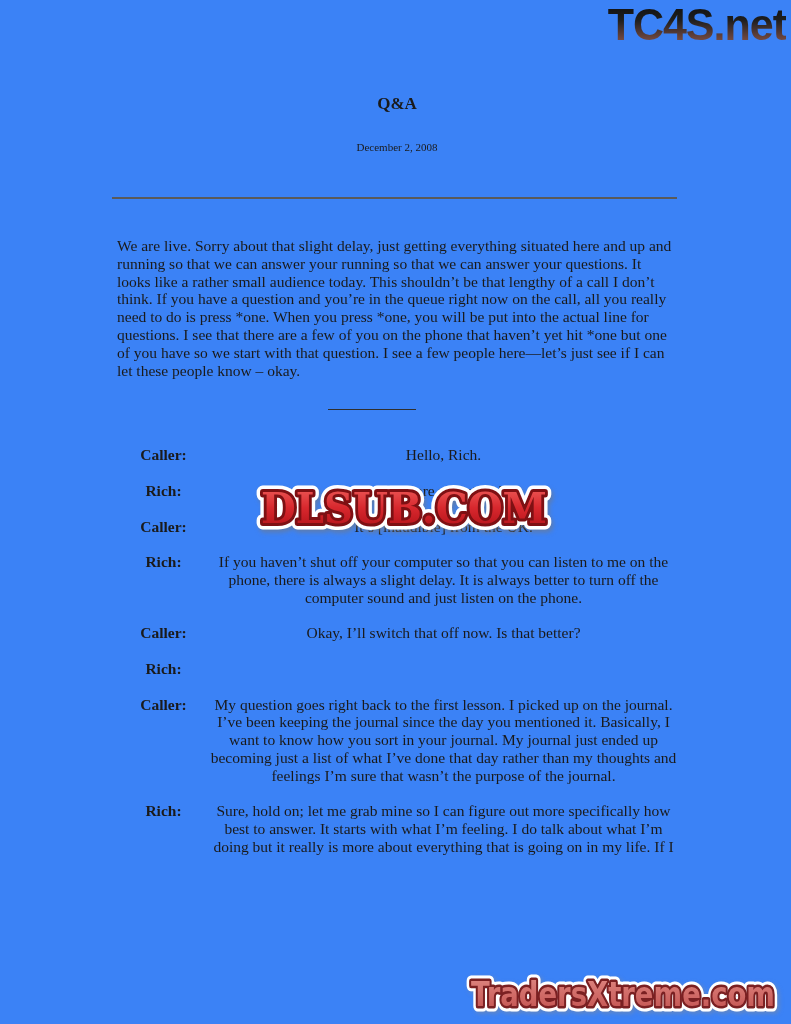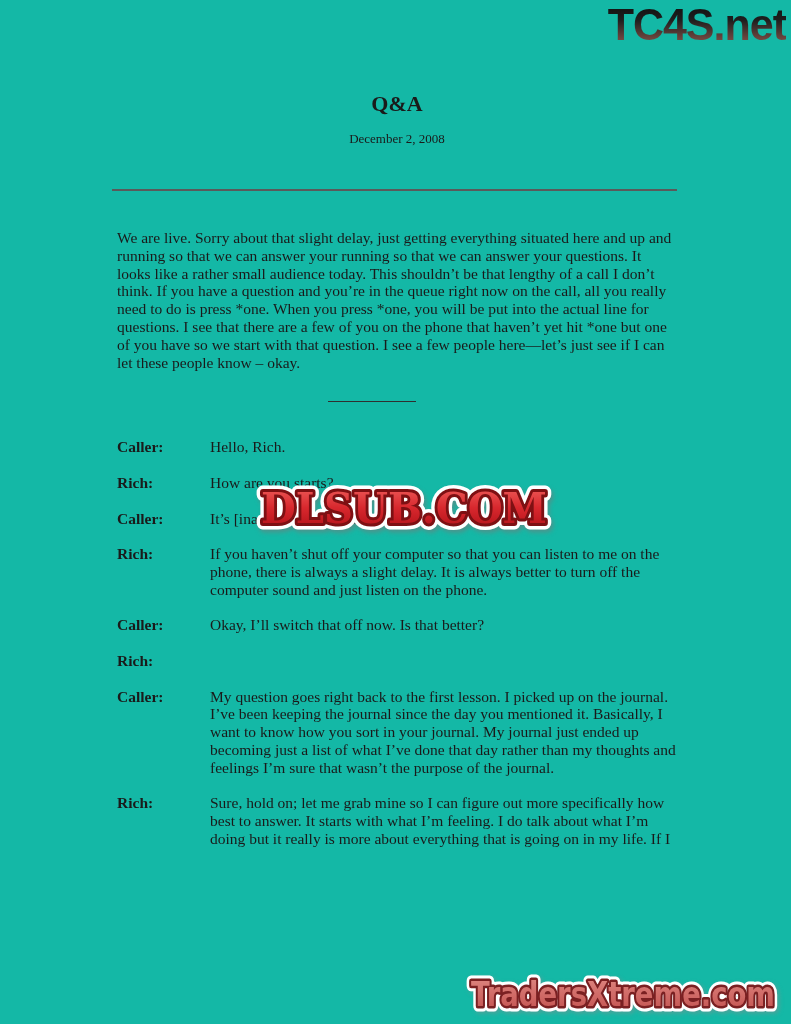--- a/index.html
+++ b/index.html
@@ -1,20 +1,20 @@
 <!DOCTYPE html>
 <html><head>
 <meta charset="utf-8">
 <style>
   html,body{margin:0;padding:0;background:#e8e8e8;}
   .page{
     position:relative;
     width:791px;height:1024px;
     margin:0 auto;
-    background:#14b8a6;
+    background:#3b82f6;
     overflow:hidden;
     font-family:"Liberation Serif", serif;
     color:#1a1a1a;
   }
   
   .tc4s{
     position:absolute;top:0px;right:5px;
     font-family:"Liberation Sans", sans-serif;
     font-weight:bold;
     font-size:43px;
@@ -23,41 +23,41 @@
     -webkit-background-clip:text;background-clip:text;
     color:transparent;
     transform:scaleY(1.05);
   }
   .content{
     position:absolute;left:117px;top:0;width:560px;
     font-size:15.5px;line-height:17.8px;
   }
   .title{
     margin:91px 0 0 0;
-    font-size:22px;line-height:26px;
+    font-size:17px;line-height:26px;
     font-weight:bold;text-align:center;
   }
   .date{
-    margin-top:12px;
-    font-size:13px;line-height:20px;
+    margin-top:20px;
+    font-size:11px;line-height:20px;
     text-align:center;
   }
   .rule{
     margin:40px 0 0 -5px;border:none;
     border-top:2px solid #5a5a5a;
     width:565px;height:0;
   }
   .intro{margin:38px 0 0 0;}
   .divider{
     margin-top:30px;margin-left:211px;
     width:88px;height:0;
     border-top:1.5px solid #2f2f2f;
   }
   .dialogue{margin-top:36px;}
-  .row{display:flex;margin-bottom:17.8px;}
+  .row{display:flex;margin-bottom:17.8px;text-align:center;}
   .speaker{width:93px;flex:0 0 93px;font-weight:bold;}
   .line{flex:1;}
   
   .wm-center{
     position:absolute;left:248px;top:476px;
     filter:drop-shadow(2px 3px 2px rgba(120,120,120,0.55));
   }
   
   .wm-bottom{
     position:absolute;left:458px;top:968px;

